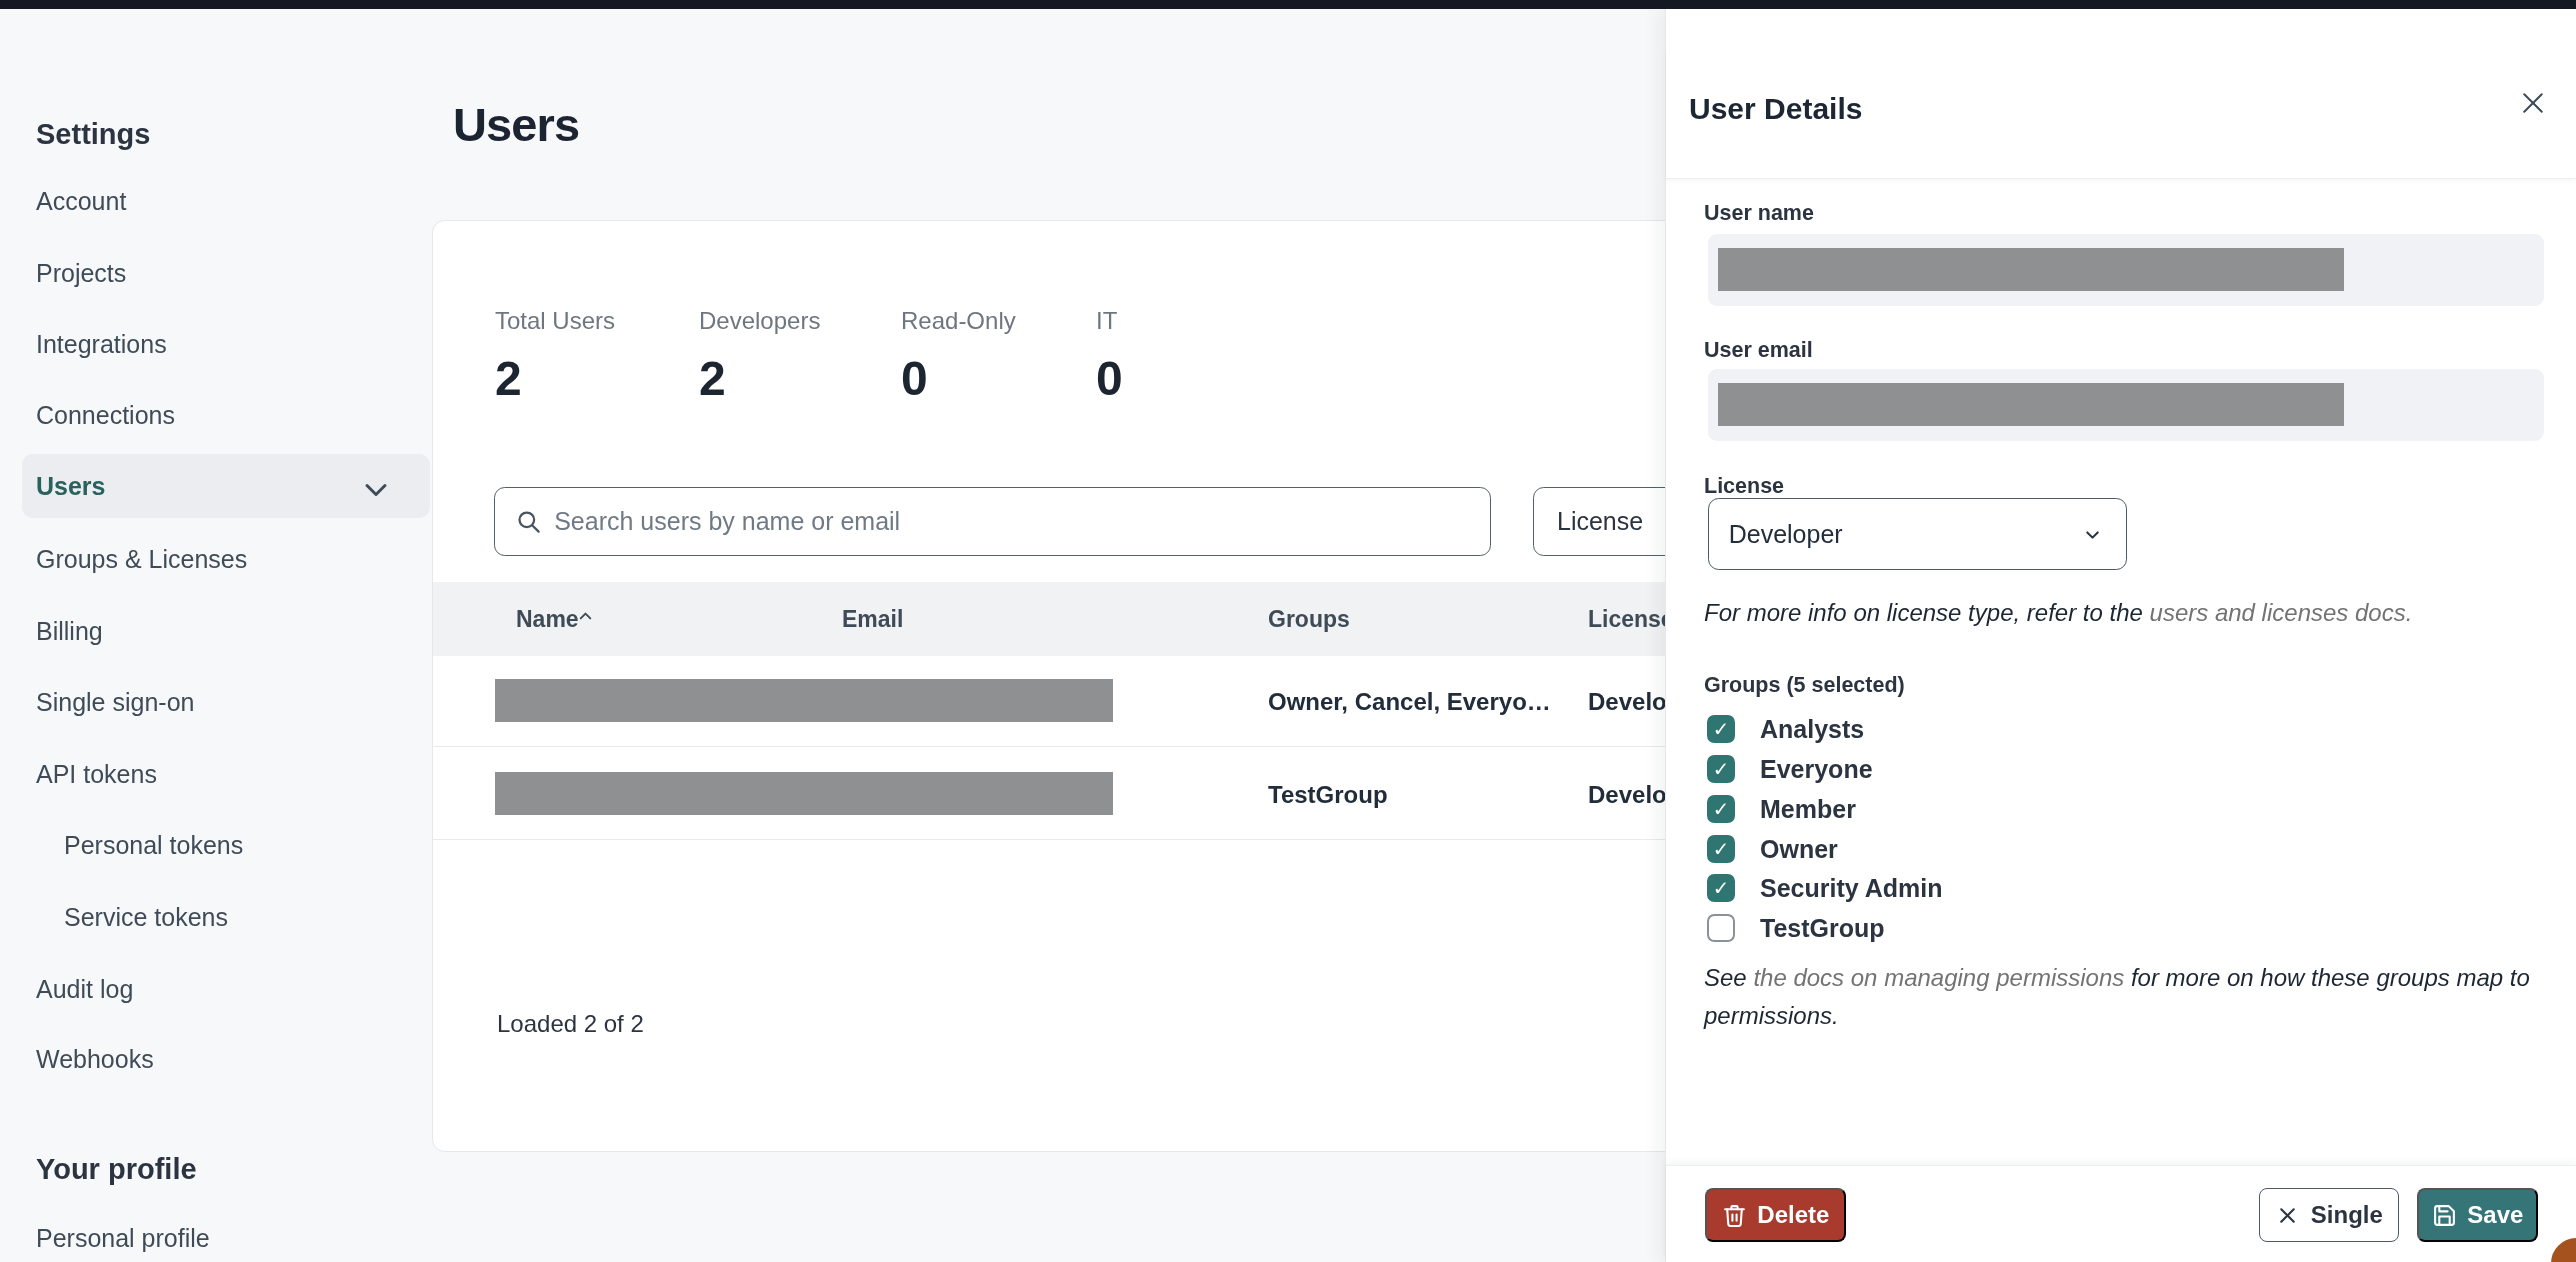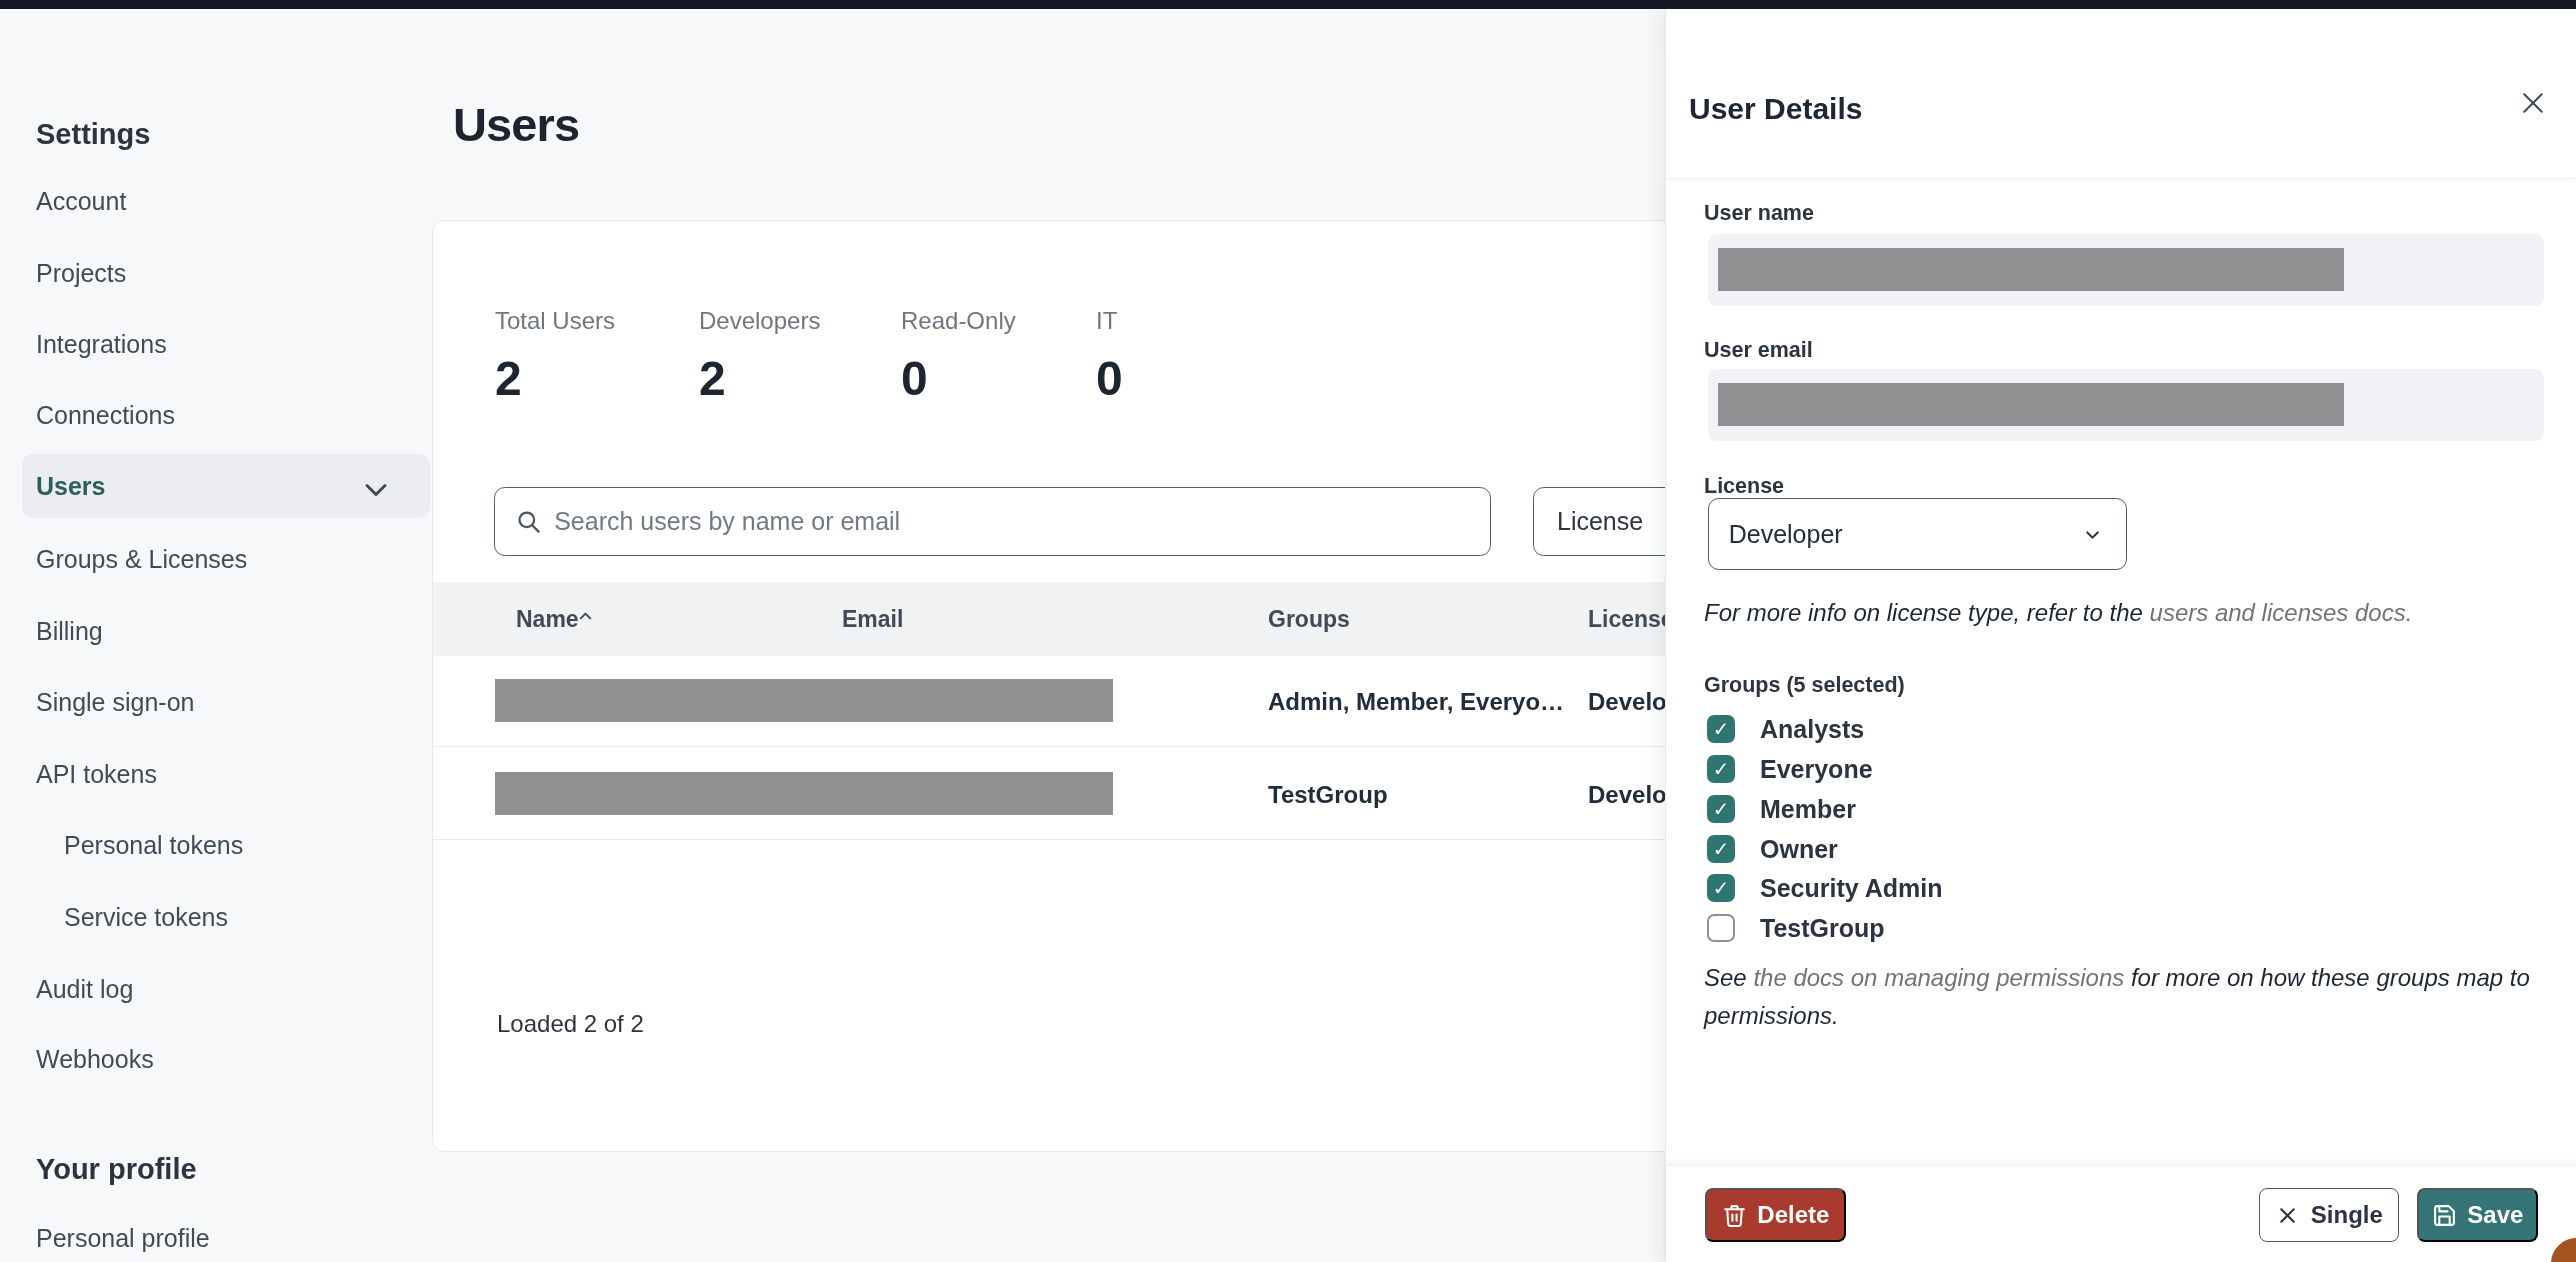--- a/index.html
+++ b/index.html
@@ -167,21 +167,21 @@
     <svg class="sort-caret" width="23" height="23" viewBox="0 0 24 24" fill="none" stroke="#3f4b57" stroke-width="2" stroke-linecap="round" stroke-linejoin="round">
         <polyline points="7 14 12 9 17 14"></polyline>
       </svg>
     <span class="col-email">Email</span>
     <span class="col-groups">Groups</span>
     <span class="col-license">License</span>
   </div>
 
   <div class="trow trow1">
     <div class="redact-row"></div>
-    <div class="cell-groups">Admin, Member, Everyo…</div>
+    <div class="cell-groups">Owner, Cancel, Everyo…</div>
     <div class="cell-license">Developer</div>
   </div>
   <div class="row-sep sep1"></div>
 
   <div class="trow trow2">
     <div class="redact-row"></div>
     <div class="cell-groups">TestGroup</div>
     <div class="cell-license">Developer</div>
   </div>
   <div class="row-sep sep2"></div>

